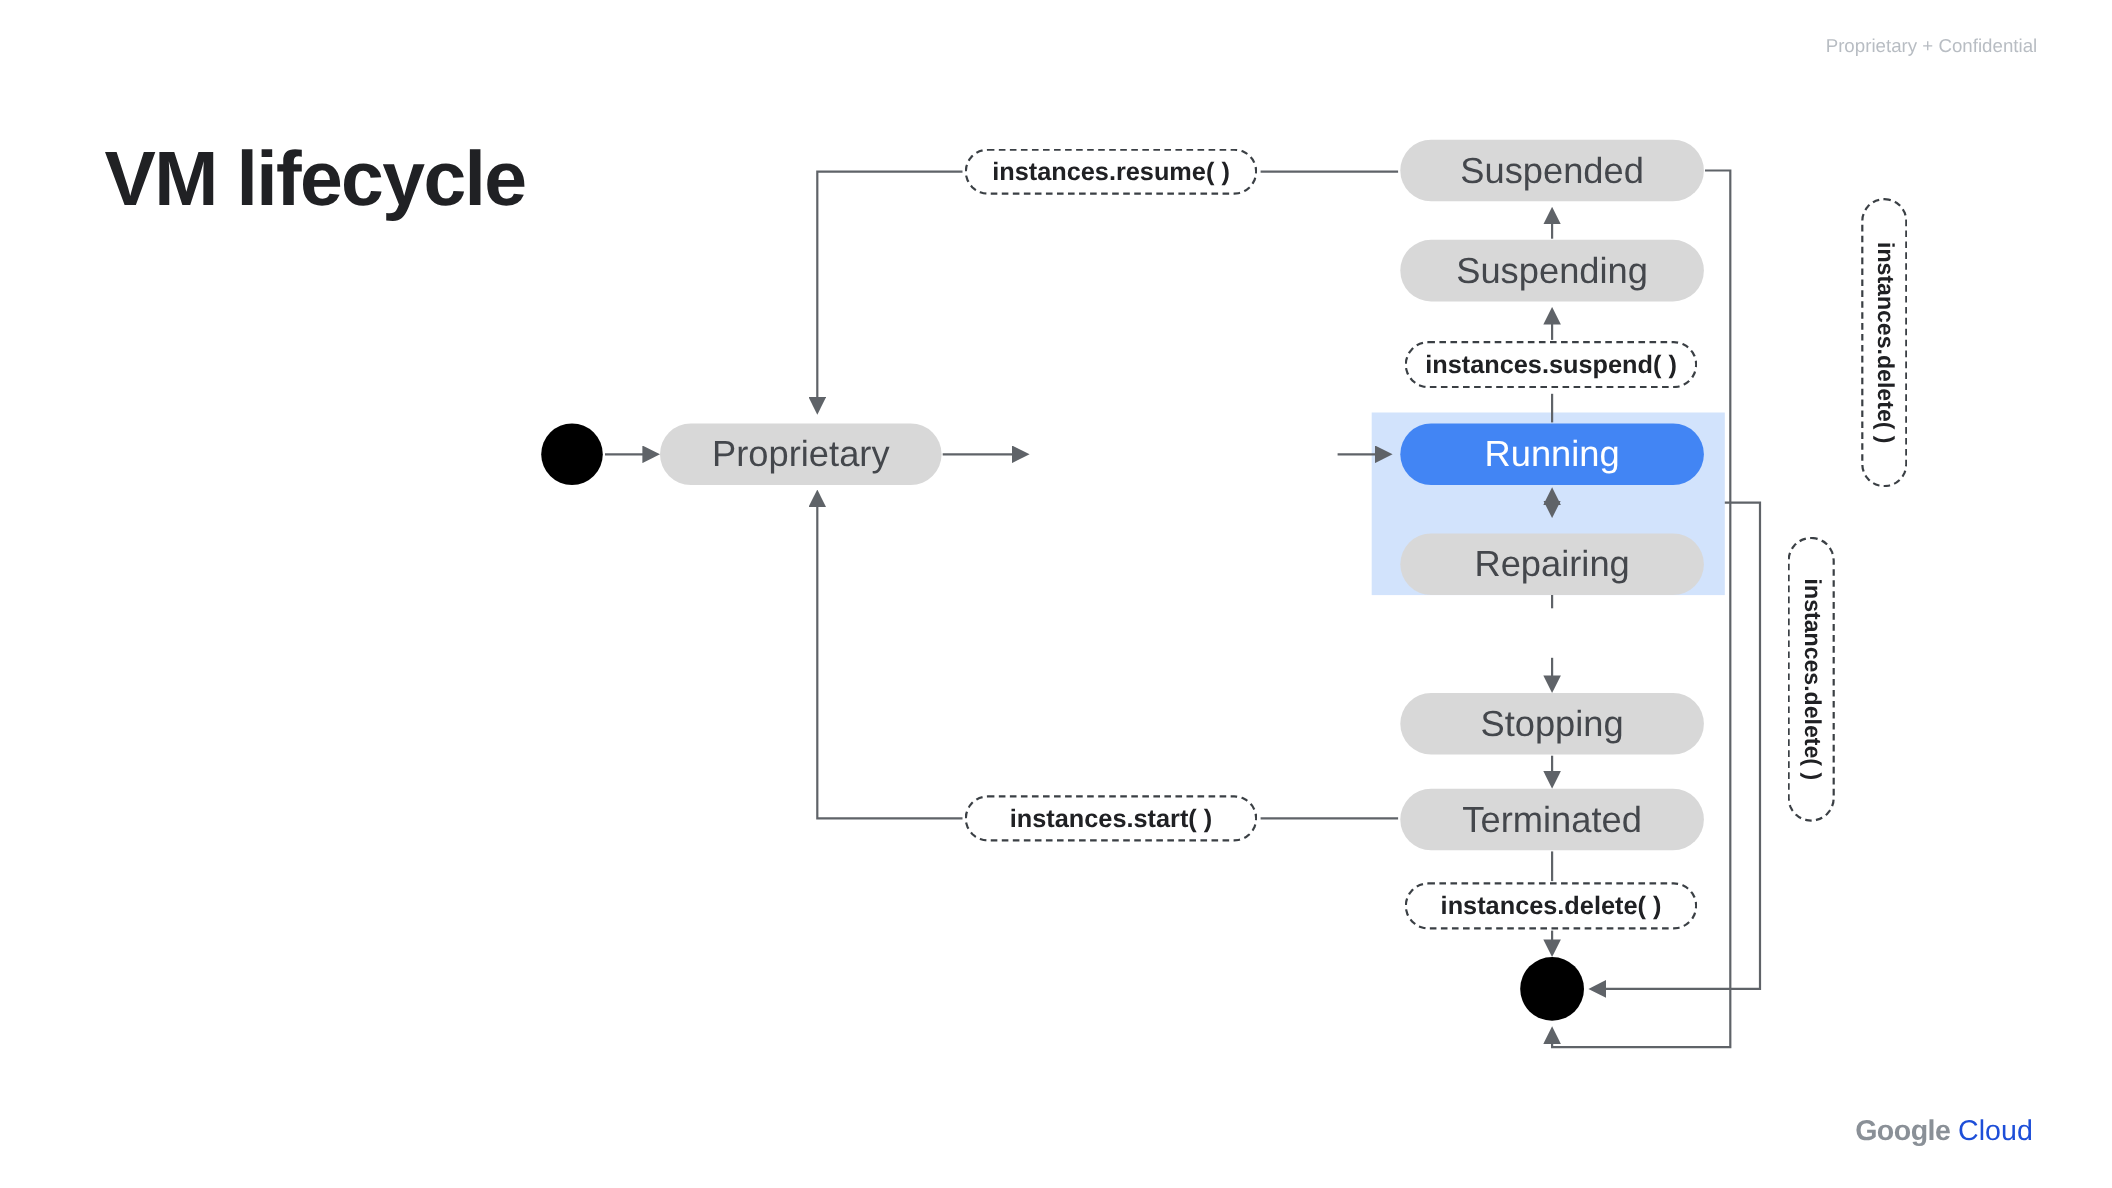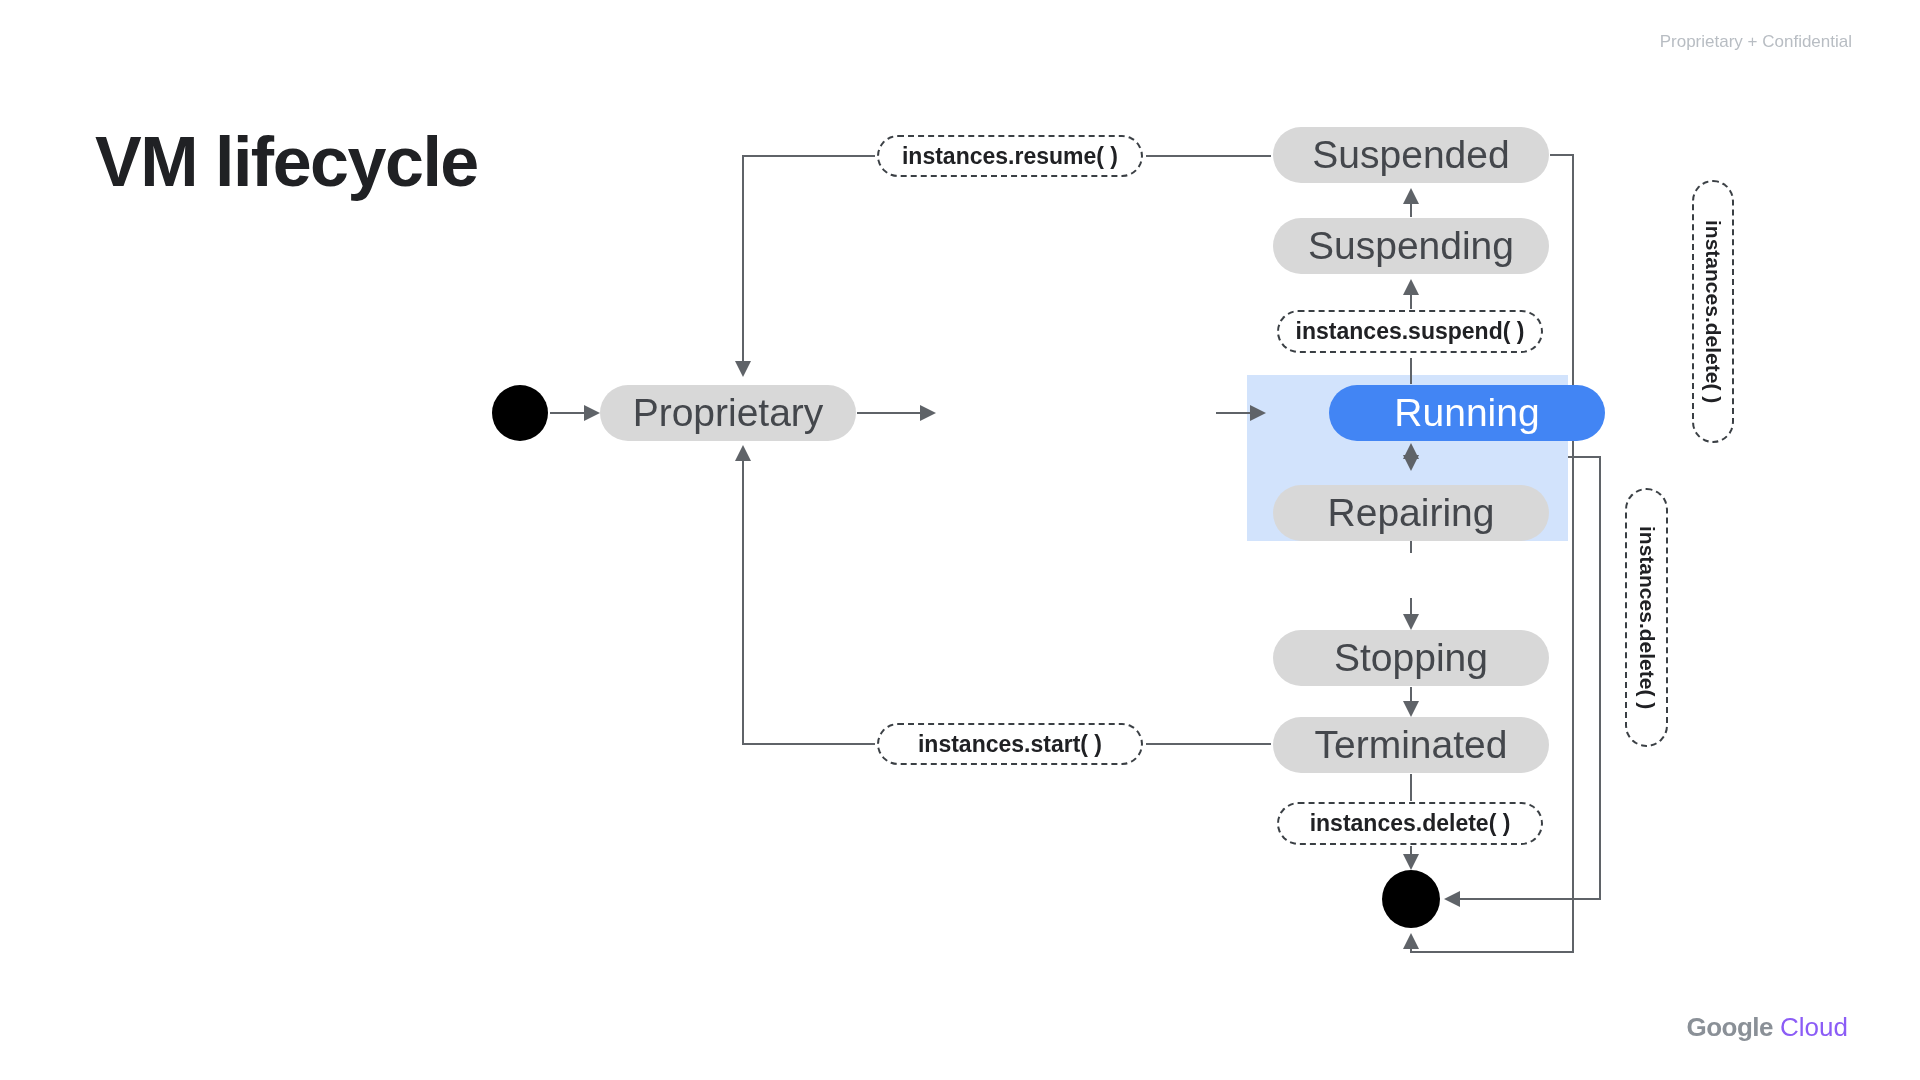--- a/index.html
+++ b/index.html
@@ -19,38 +19,38 @@
     background:#d2e3fc; z-index:1;
   }
   svg.connectors { position:absolute; left:0; top:0; z-index:2; }
   .node {
     position:absolute; background:#000; border-radius:50%; z-index:4;
   }
   .node.start { left:492px; top:385px; width:56px; height:56px; }
   .node.end   { left:1382px; top:870px; width:58px; height:58px; }
   .state {
     position:absolute; height:56px; border-radius:28px; background:#d8d8d8;
-    color:#44474c; font-size:39px; display:flex; align-items:center;
+    color:#44474c; font-size:33px; display:flex; align-items:center;
     justify-content:center; z-index:3; white-space:nowrap;
   }
   .state.running { background:#4285f4; color:#ffffff; }
   .method {
     position:absolute; height:42px; border-radius:23px; background:#ffffff;
     border:2.5px dashed #3a3f44; color:#202124; font-size:23px; font-weight:700;
     display:flex; align-items:center; justify-content:center; z-index:3;
     box-sizing:border-box; white-space:nowrap;
   }
   .method.vertical {
     writing-mode:vertical-rl; white-space:nowrap; font-size:21px;
   }
   .brand {
     position:absolute; top:1012px; right:72px; font-size:26px; white-space:nowrap;
   }
   .brand .g { color:#8a9097; font-weight:700; letter-spacing:-0.5px; }
-  .brand .c { color:#8b5cf6; font-weight:400; margin-left:7px; }
+  .brand .c { color:#1d4ed8; font-weight:400; margin-left:7px; }
 </style>
 </head>
 <body>
 
 <div class="slide">
 
   <div class="confidential">Proprietary + Confidential</div>
 
   <div class="title">VM lifecycle</div>
 
@@ -81,21 +81,21 @@
       <path d="M875 744 H743 V449" marker-end="url(#ah)"></path>
       <path d="M1550 155 H1573 V952 H1411 V937" marker-end="url(#ah)"></path>
       <path d="M1568 457 H1600 V899 H1448" marker-end="url(#ah)"></path>
     </g>
   </svg>
 
   <div class="node start"></div>
   <div class="node end"></div>
 
   <div class="state" style="left:600px; top:385px; width:256px;">Proprietary</div>
-  <div class="state running" style="left:1329px; top:385px; width:276px;">Running</div>
+  <div class="state running" style="left:1273px; top:385px; width:276px;">Running</div>
   <div class="state" style="left:1273px; top:473px; width:276px;margin-top:12px;">Repairing</div>
   <div class="state" style="left:1273px; top:127px; width:276px;">Suspended</div>
   <div class="state" style="left:1273px; top:218px; width:276px;">Suspending</div>
   <div class="state" style="left:1273px; top:630px; width:276px;">Stopping</div>
   <div class="state" style="left:1273px; top:717px; width:276px;">Terminated</div>
 
   <div class="method" style="left:877px; top:135px; width:266px;">instances.resume( )</div>
   <div class="method" style="left:1277px; top:310px; width:266px; height:43px;">instances.suspend( )</div>
   <div class="method" style="left:877px; top:723px; width:266px;">instances.start( )</div>
   <div class="method" style="left:1277px; top:802px; width:266px; height:43px;">instances.delete( )</div>

